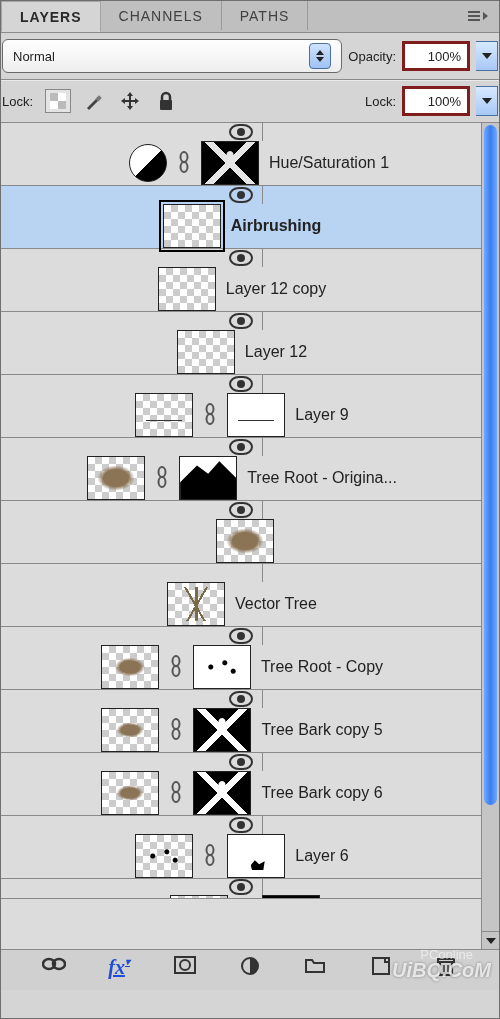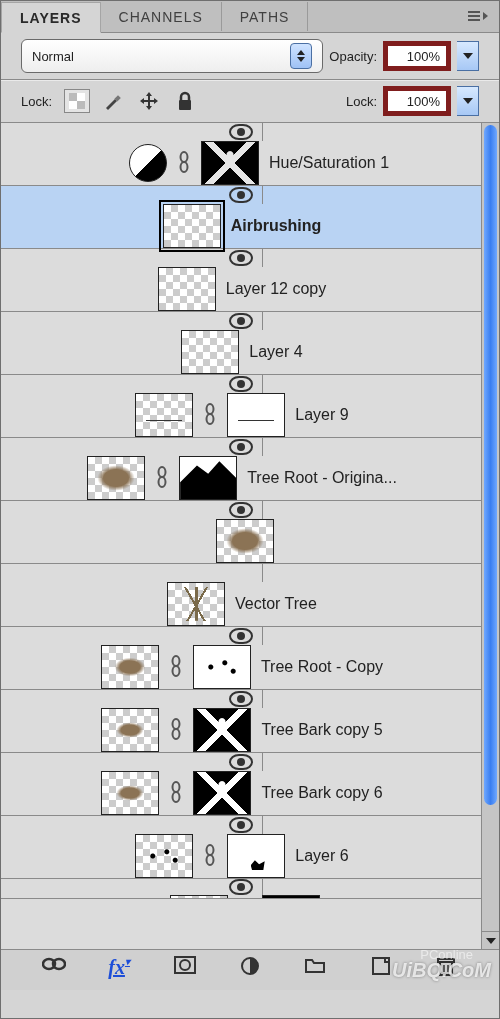--- a/index.html
+++ b/index.html
@@ -16,21 +16,21 @@
   .panel {
     width: 500px;
     height: 1019px;
     background: #d5d5d5;
     border: 1px solid #6f6f6f;
     position: relative;
   }
   
   .tabbar {
     display: flex;
-    align-items: center;
+    align-items: flex-start;
     background: #bfbfbf;
     height: 32px;
     border-bottom: 1px solid #8a8a8a;
     position: relative;
   }
   .tab {
     padding: 7px 18px 6px 18px;
     font-size: 14px;
     letter-spacing: 1px;
     color: #404040;
@@ -69,21 +69,21 @@
     width: 0; height: 0;
     border-top: 4px solid transparent;
     border-bottom: 4px solid transparent;
     border-left: 5px solid #555;
     margin-left: 3px;
   }
   
   .row {
     display: flex;
     align-items: center;
-    padding: 6px 20px;
+    padding: 6px 1px;
     gap: 6px;
   }
   .blend-select {
     flex: 1;
     height: 34px;
     background: linear-gradient(#fff,#eee);
     border: 1px solid #6a6a6a;
     border-radius: 6px;
     display: flex;
     align-items: center;
@@ -105,21 +105,21 @@
   .stepper .up, .stepper .down {
     width: 0; height: 0;
     border-left: 4px solid transparent;
     border-right: 4px solid transparent;
   }
   .stepper .up { border-bottom: 5px solid #222; }
   .stepper .down { border-top: 5px solid #222; }
   .num-box {
     width: 68px; height: 30px;
     background: #fff;
-    border: 5px solid #7f1d1d;
+    border: 3px solid #7f1d1d;
     display: flex; align-items: center; justify-content: flex-end;
     padding-right: 6px;
   }
   .drop-btn {
     width: 22px; height: 30px;
     background: linear-gradient(#d7e9ff,#a7c8f5);
     border: 1px solid #4a6fa3;
     border-left: none;
     display: flex; align-items: center; justify-content: center;
     cursor: pointer;
@@ -477,21 +477,21 @@
           <div class="layer-name">Layer 12 copy</div>
         </div>
       </div>
 
       <div class="layer-row">
         <div class="vis-col">
             <div class="eye"></div>
           </div>
         <div class="content-col">
           <div class="thumb chk"></div>
-          <div class="layer-name">Layer 4</div>
+          <div class="layer-name">Layer 12</div>
         </div>
       </div>
 
       <div class="layer-row">
         <div class="vis-col">
             <div class="eye"></div>
           </div>
         <div class="content-col">
           <div class="thumb chk">
               <div class="birds"></div>

